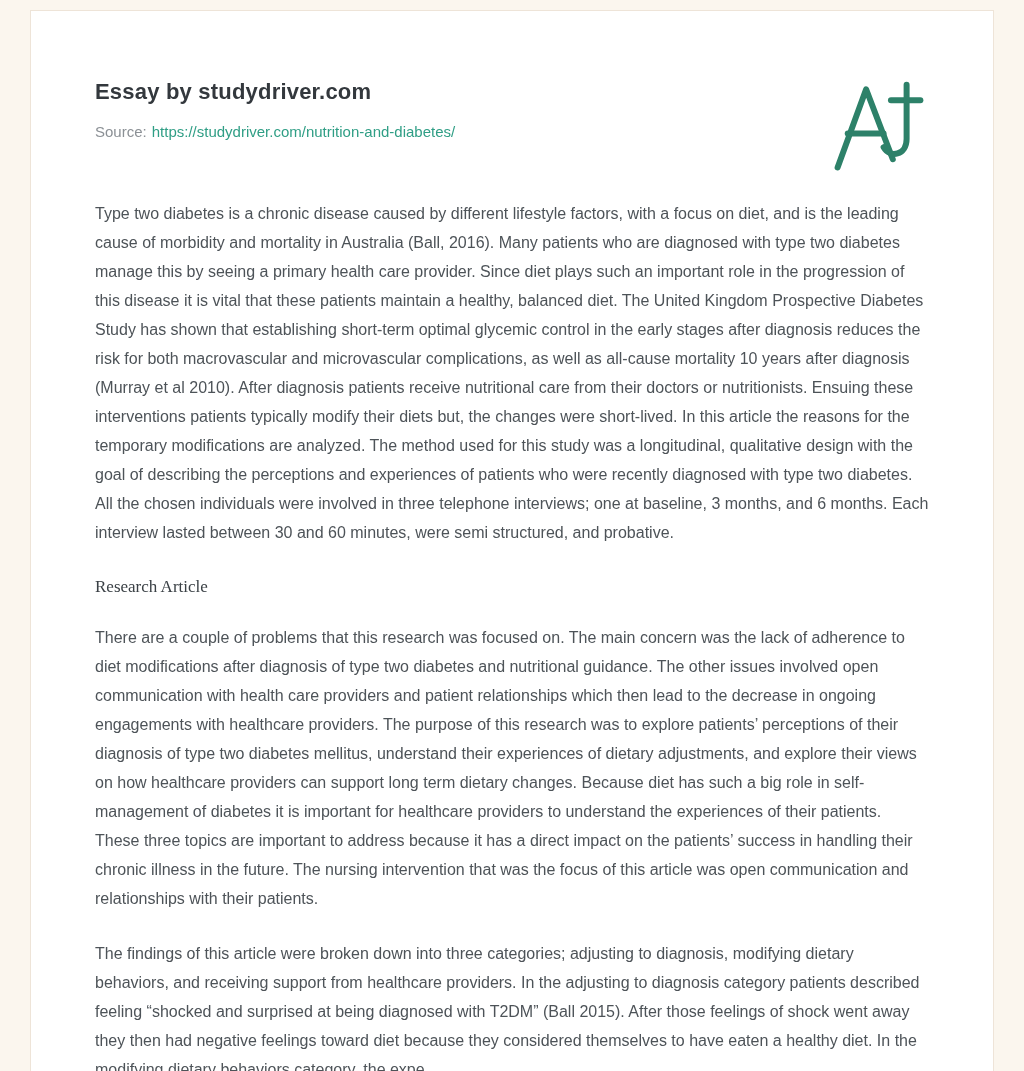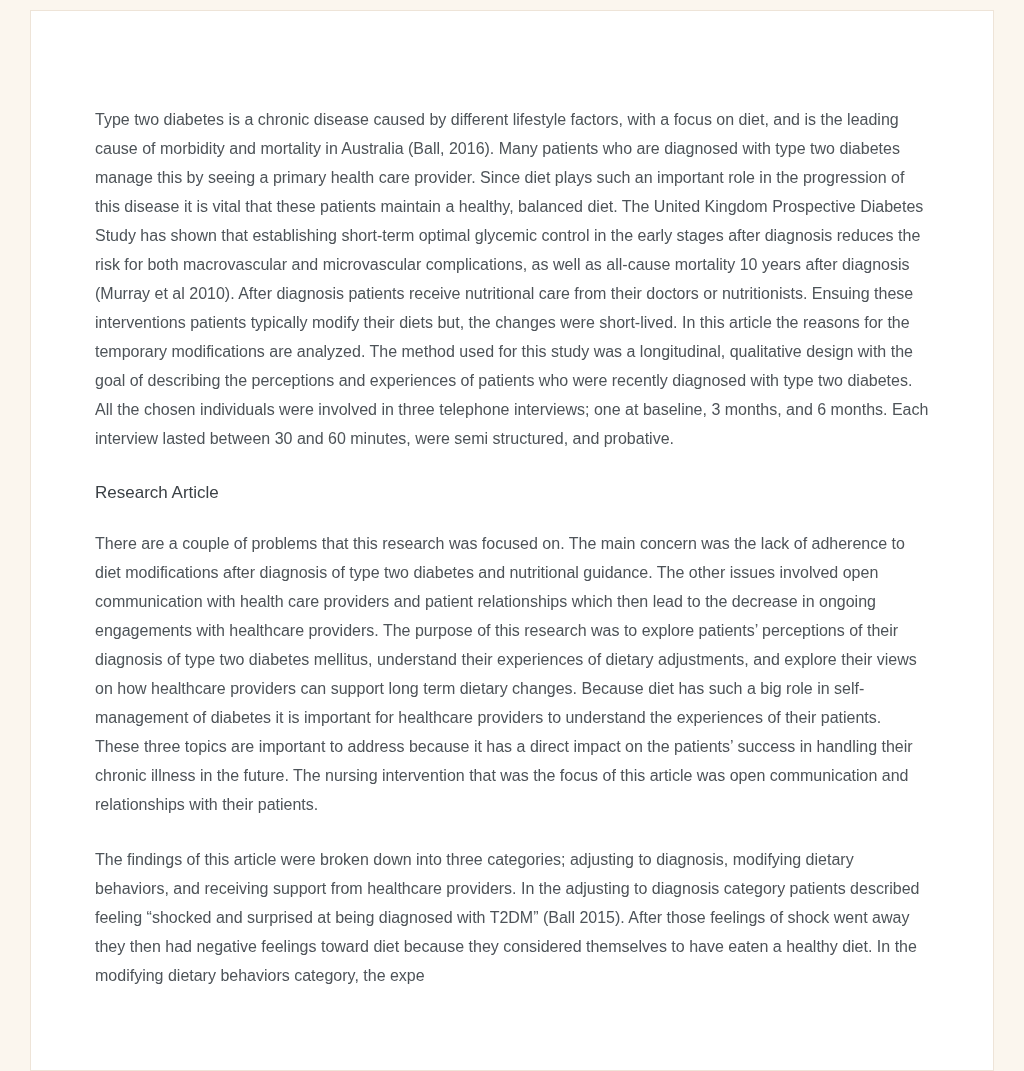--- a/index.html
+++ b/index.html
@@ -55,31 +55,50 @@
     color: #2f3438;
   }
   .article-body p {
     margin-top: 26px;
     font-size: 16px;
     line-height: 29px;
     color: #4d5358;
   }
   .section-heading {
     margin-top: 30px;
-    font-family: Liberation Sans, sans-serif;
+    font-family: Liberation Serif, serif;
     font-size: 17px;
     font-weight: 400;
     color: #3a4045;
   }
 </style>
 </head>
 <body>
 
 <div class="page-card">
 
+  <header class="page-header">
+    <div>
+      <div class="essay-byline">Essay by studydriver.com</div>
+      <div class="source-line">
+        <span>Source:</span><a class="source-link" href="#">https://studydriver.com/nutrition-and-diabetes/</a>
+      </div>
+    </div>
+
+    <div class="logo">
+      <svg width="92" height="92" viewBox="0 0 100 100" fill="none" xmlns="http://www.w3.org/2000/svg">
+        <g stroke="#2d8169" stroke-width="6.5" stroke-linecap="round" stroke-linejoin="round" fill="none">
+          <path d="M5 94 L36 9 L65 85"></path>
+          <path d="M16 57 L55 57"></path>
+          <path d="M63 21 L95 21"></path>
+          <path d="M80 4 L80 63 C80 81 62 84 55 72"></path>
+        </g>
+      </svg>
+    </div>
+  </header>
 
   <article>
 
     <div class="article-body">
       <p>Type two diabetes is a chronic disease caused by different lifestyle factors, with a focus on diet, and is the leading cause of morbidity and mortality in Australia (Ball, 2016). Many patients who are diagnosed with type two diabetes manage this by seeing a primary health care provider. Since diet plays such an important role in the progression of this disease it is vital that these patients maintain a healthy, balanced diet. The United Kingdom Prospective Diabetes Study has shown that establishing short-term optimal glycemic control in the early stages after diagnosis reduces the risk for both macrovascular and microvascular complications, as well as all-cause mortality 10 years after diagnosis (Murray et al 2010). After diagnosis patients receive nutritional care from their doctors or nutritionists. Ensuing these interventions patients typically modify their diets but, the changes were short-lived. In this article the reasons for the temporary modifications are analyzed. The method used for this study was a longitudinal, qualitative design with the goal of describing the perceptions and experiences of patients who were recently diagnosed with type two diabetes. All the chosen individuals were involved in three telephone interviews; one at baseline, 3 months, and 6 months. Each interview lasted between 30 and 60 minutes, were semi structured, and probative.</p>
 
       <h2 class="section-heading">Research Article</h2>
 
       <p>There are a couple of problems that this research was focused on. The main concern was the lack of adherence to diet modifications after diagnosis of type two diabetes and nutritional guidance. The other issues involved open communication with health care providers and patient relationships which then lead to the decrease in ongoing engagements with healthcare providers. The purpose of this research was to explore patients’ perceptions of their diagnosis of type two diabetes mellitus, understand their experiences of dietary adjustments, and explore their views on how healthcare providers can support long term dietary changes. Because diet has such a big role in self-management of diabetes it is important for healthcare providers to understand the experiences of their patients. These three topics are important to address because it has a direct impact on the patients’ success in handling their chronic illness in the future. The nursing intervention that was the focus of this article was open communication and relationships with their patients.</p>
 

